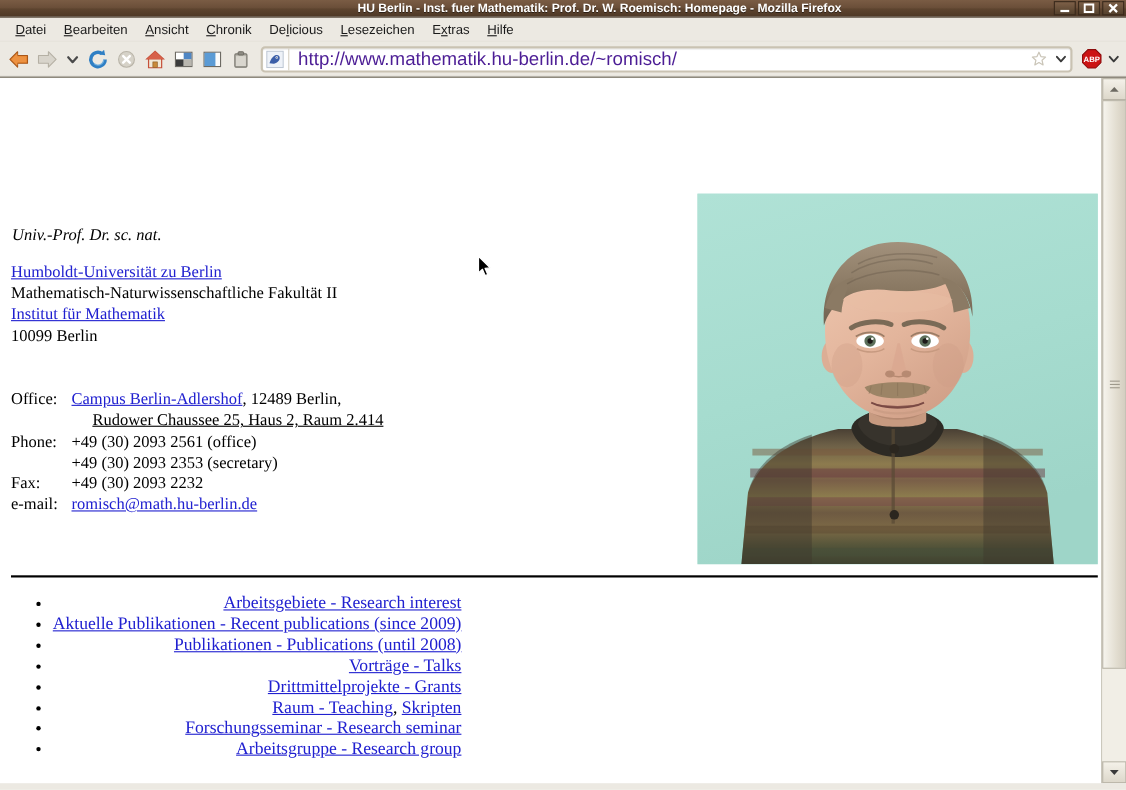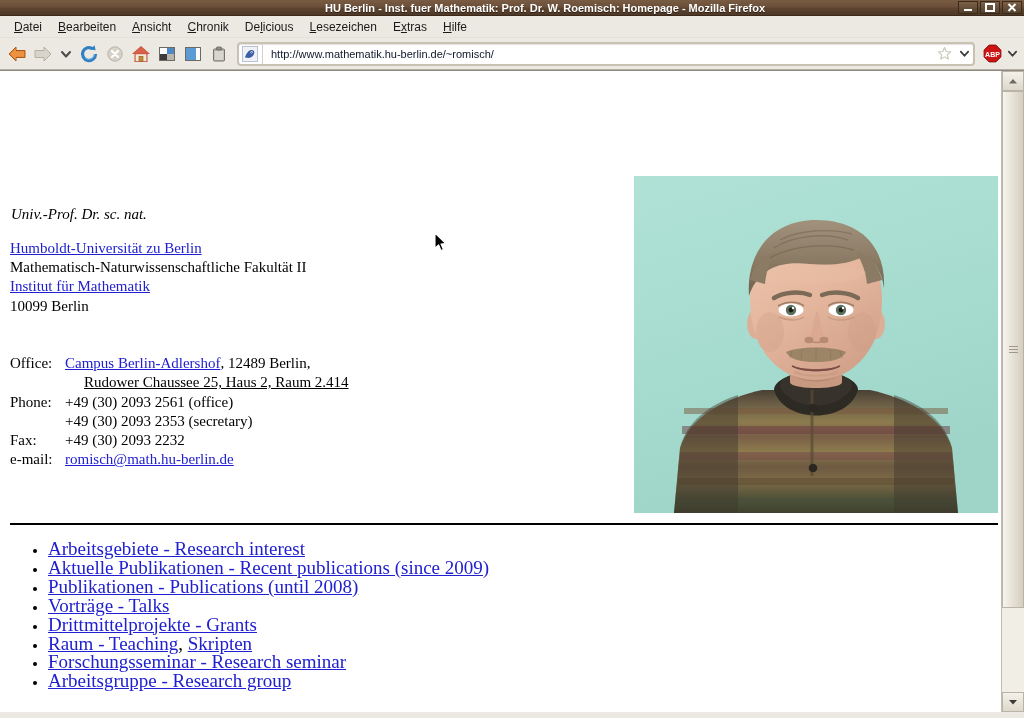--- a/index.html
+++ b/index.html
@@ -137,23 +137,23 @@
     justify-content: center;
     border-right: 1px solid #d5d0c4;
     padding-right: 2px;
     flex: 0 0 auto;
     cursor: pointer;
   }
   #urlbar-input {
     flex: 1;
     border: none;
     outline: none;
-    font-size: 11px;
+    font-size: 17px;
     font-family: "Liberation Sans", sans-serif;
-    color: #0f172a;
+    color: #4c1d95;
     padding: 0 4px 0 6px;
     background: transparent;
     height: 18px;
     line-height: 18px;
   }
   #urlbar-star {
     width: 22px;
     display: flex;
     align-items: center;
     justify-content: center;
@@ -339,23 +339,24 @@
     box-sizing: border-box;
   }
 
   #links-list {
     position: absolute;
     left: 10px;
     top: 469px;
     margin: 0;
     padding-left: 38px;
     font-family: "Liberation Serif", serif;
-    font-size: 19px;
+    font-size: 16px;
     color: #000000;
     list-style: disc;
+    text-align: right;
   }
   #links-list li {
     line-height: 18.9px;
     white-space: nowrap;
   }
   #links-list li::marker { color: #000000; font-size: 13px; }
 
   
   #mouse-cursor {
     position: absolute;

